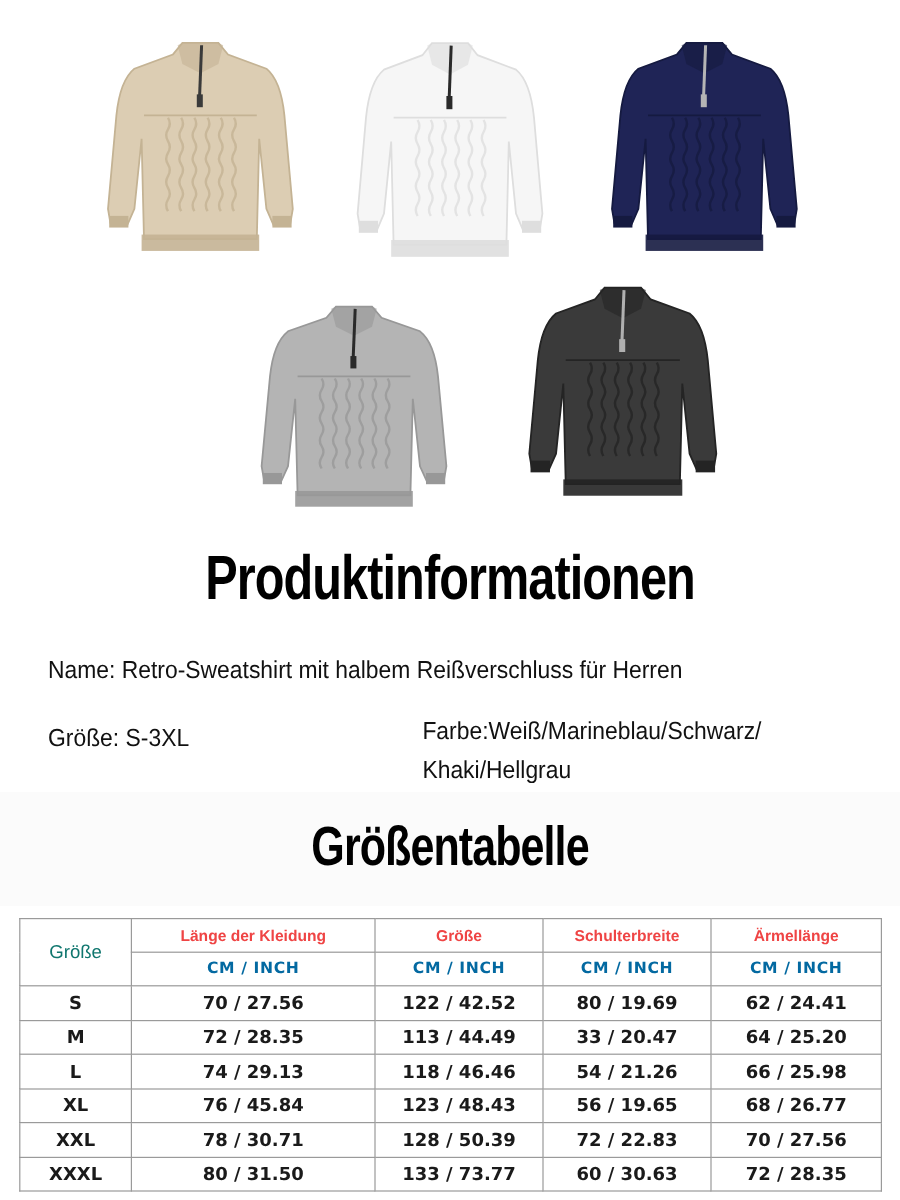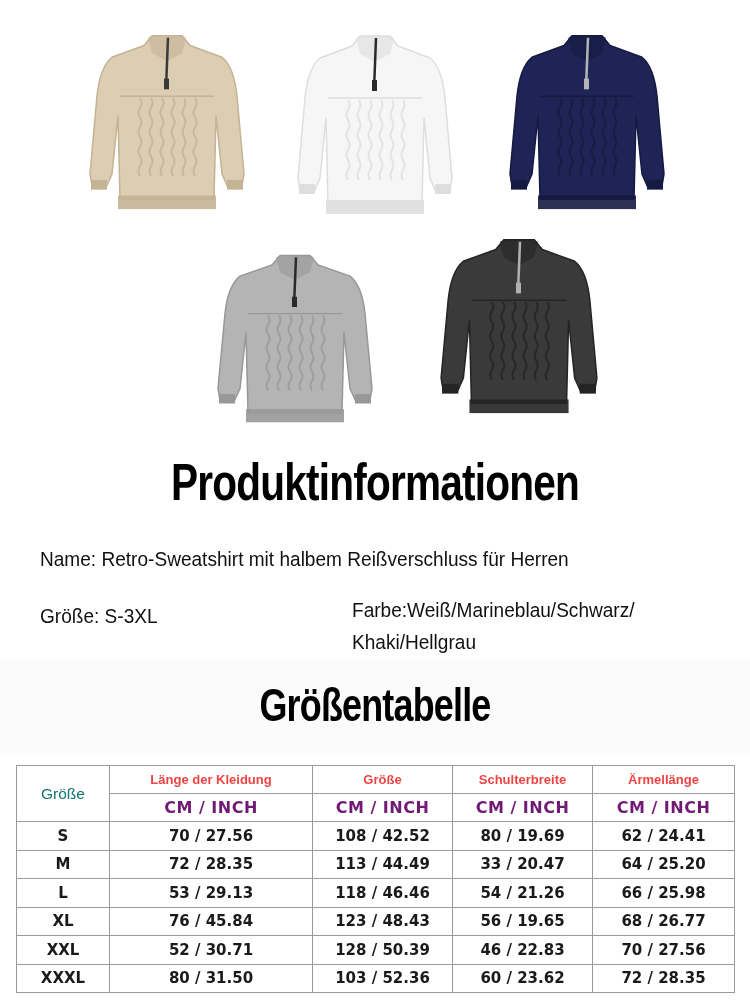--- a/index.html
+++ b/index.html
@@ -24,21 +24,21 @@
   .info-color { left: 352px; top: 594px; line-height: 32px; }
 
   .band { position: absolute; left: 0; top: 660px; width: 750px; height: 95px; background: #fbfbfb; }
 
   table.sizes {
     position: absolute; left: 16px; top: 765px; width: 718px;
     border-collapse: collapse; table-layout: fixed;
   }
   table.sizes td, table.sizes th { border: 1.5px solid #9a9a9a; text-align: center; vertical-align: middle; }
   table.sizes .h1 th { height: 28px; font-weight: 700; font-size: 13px; color: #ef4444; font-family: "Liberation Sans", sans-serif; }
-  table.sizes .h2 th { height: 28px; font-weight: 700; font-size: 16px; color: #701a75; font-family: "DejaVu Sans", sans-serif; letter-spacing: 0.5px; }
+  table.sizes .h2 th { height: 28px; font-weight: 700; font-size: 13px; color: #0369a1; font-family: "DejaVu Sans", sans-serif; letter-spacing: 0.5px; }
   table.sizes th.corner { font-weight: 400; font-size: 15.5px; color: #0f766e; }
   table.sizes tbody td { height: 28.5px; font-family: "DejaVu Sans", sans-serif; font-weight: 700; font-size: 15px; color: #1a1a1a; }
 </style>
 </head>
 <body>
 
 <div class="shirt" style="left:82px; top:28px; width:170px; height:185px;">
     <svg viewBox="0 0 170 190" preserveAspectRatio="none" xmlns="http://www.w3.org/2000/svg">
     <path d="M62 18 L70 8 L100 8 L108 18 L140 30 Q152 40 155 70 L162 150 L160 162 L146 164 L140 150 L134 90 L132 176 L38 176 L36 90 L30 150 L24 164 L10 162 L8 150 L15 70 Q18 40 30 30 Z" fill="#dccdb3" stroke="#c4b394" stroke-width="1.5"></path>
     <path d="M66 10 L70 26 L85 34 L100 26 L104 10 L100 8 L70 8 Z" fill="#c4b394" opacity="0.6"></path>
@@ -160,53 +160,53 @@
       <th>CM  /  INCH</th>
       <th>CM  /  INCH</th>
       <th>CM  /  INCH</th>
       <th>CM  /  INCH</th>
     </tr>
   </thead>
   <tbody id="size-rows">
       <tr>
         <td>S</td>
         <td>70 / 27.56</td>
-        <td>108 / 42.52</td>
+        <td>122 / 42.52</td>
         <td>80 / 19.69</td>
         <td>62 / 24.41</td>
       </tr>
       <tr>
         <td>M</td>
         <td>72 / 28.35</td>
         <td>113 / 44.49</td>
         <td>33 / 20.47</td>
         <td>64 / 25.20</td>
       </tr>
       <tr>
         <td>L</td>
-        <td>53 / 29.13</td>
+        <td>74 / 29.13</td>
         <td>118 / 46.46</td>
         <td>54 / 21.26</td>
         <td>66 / 25.98</td>
       </tr>
       <tr>
         <td>XL</td>
         <td>76 / 45.84</td>
         <td>123 / 48.43</td>
         <td>56 / 19.65</td>
         <td>68 / 26.77</td>
       </tr>
       <tr>
         <td>XXL</td>
-        <td>52 / 30.71</td>
+        <td>78 / 30.71</td>
         <td>128 / 50.39</td>
-        <td>46 / 22.83</td>
+        <td>72 / 22.83</td>
         <td>70 / 27.56</td>
       </tr>
       <tr>
         <td>XXXL</td>
         <td>80 / 31.50</td>
-        <td>103 / 52.36</td>
-        <td>60 / 23.62</td>
+        <td>133 / 73.77</td>
+        <td>60 / 30.63</td>
         <td>72 / 28.35</td>
       </tr>
     </tbody>
 </table>
 
 </body></html>

